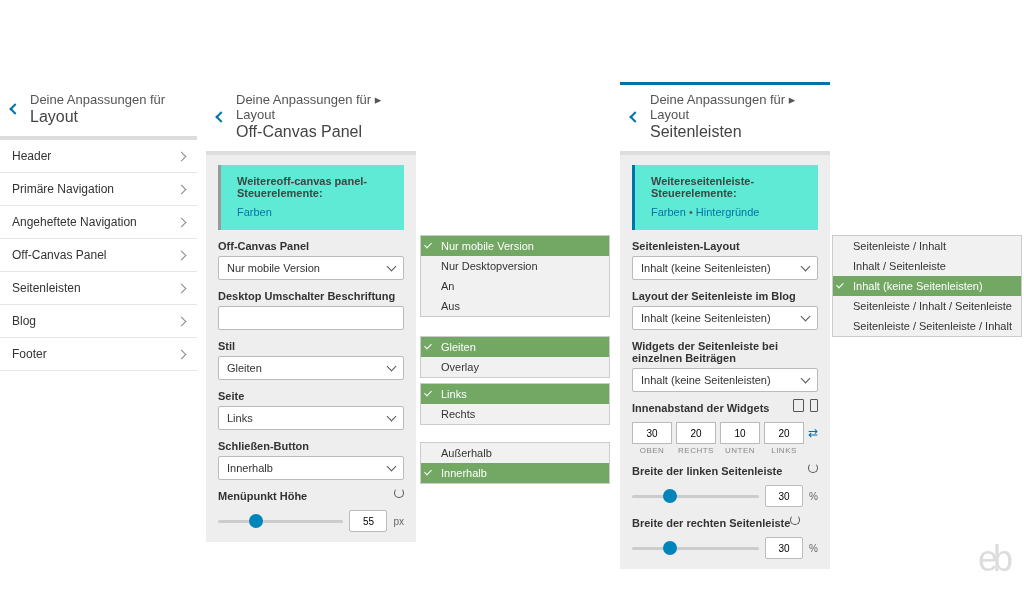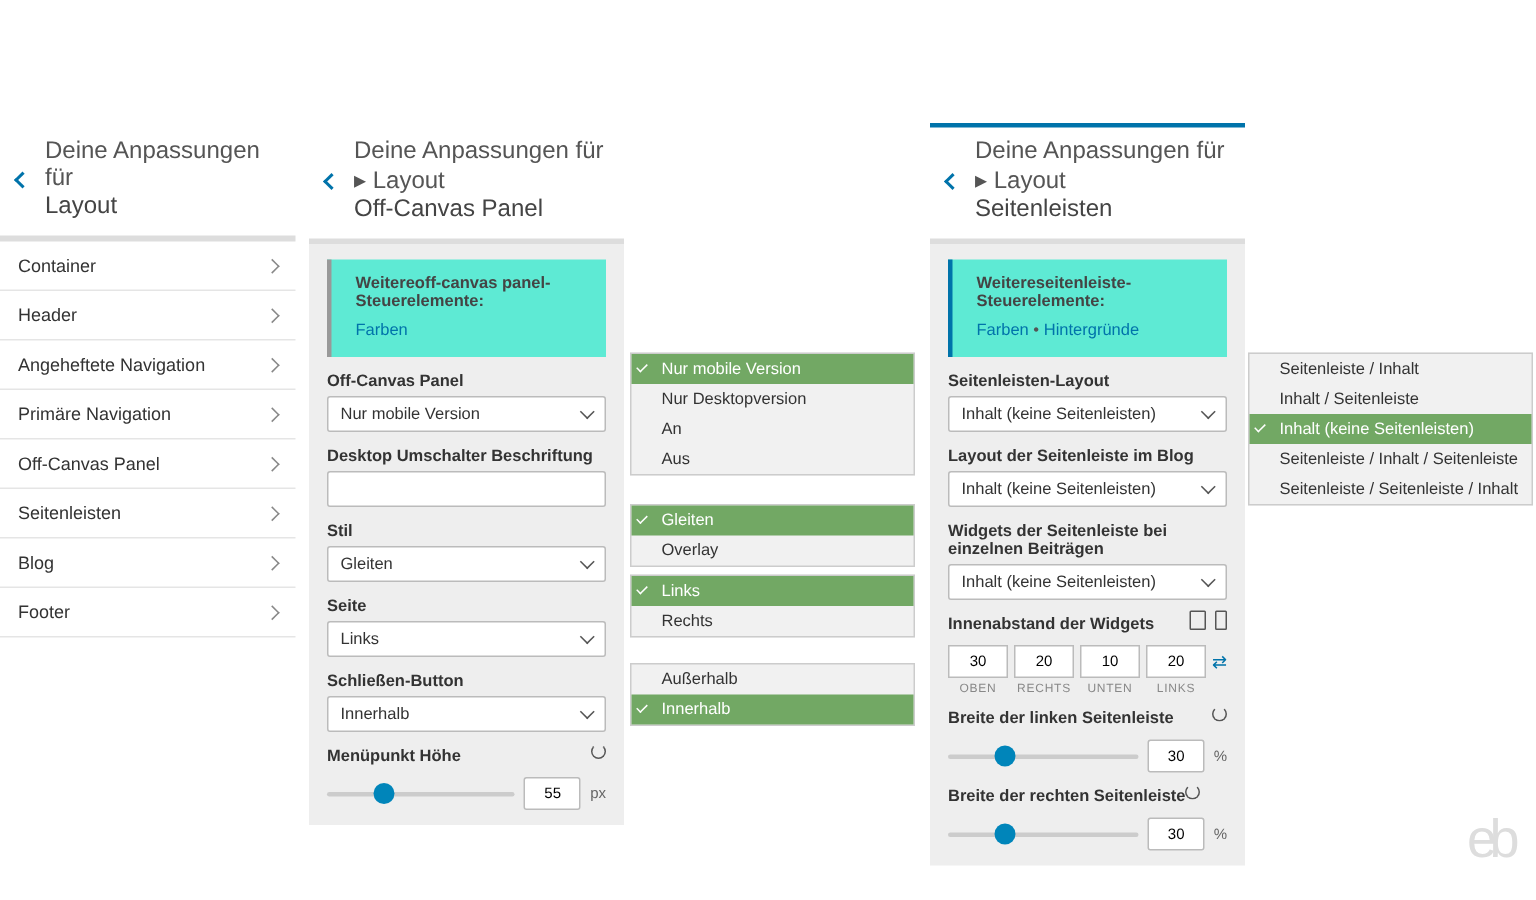--- a/index.html
+++ b/index.html
@@ -3,21 +3,21 @@
 <meta charset="utf-8">
 <style>
   * { box-sizing: border-box; margin: 0; padding: 0; font-family: -apple-system, BlinkMacSystemFont, "Segoe UI", Arial, sans-serif; }
   body { background: #fff; width: 1024px; height: 600px; position: relative; overflow: hidden; }
   .panel { position: absolute; background: #fff; }
   .panel-header { display: flex; align-items: center; padding: 10px 0; border-bottom: 4px solid #ddd; }
   .back-btn { width: 30px; display: flex; align-items: center; justify-content: center; cursor: pointer; }
   .chevron-left { width: 8px; height: 8px; border-left: 2px solid #0073aa; border-bottom: 2px solid #0073aa; transform: rotate(45deg); }
   .chevron-right { width: 7px; height: 7px; border-right: 1.5px solid #888; border-bottom: 1.5px solid #888; transform: rotate(-45deg); }
   .header-text { flex: 1; padding-right: 10px; }
-  .crumb { font-size: 16px; color: #555; }
+  .crumb { font-size: 13px; color: #555; }
   .title { font-size: 16px; color: #444; font-weight: 400; margin-top: 1px; }
   .menu-item { display: flex; align-items: center; justify-content: space-between; padding: 9px 12px; border-bottom: 1px solid #e5e5e5; font-size: 12px; color: #333; cursor: pointer; }
   .section { background: #eee; padding: 10px 12px; }
   .notice { background: #5eead4; border-left: 3px solid #999; padding: 10px 16px; margin-bottom: 0; }
   .notice.blue { border-left-color: #0073aa; }
   .notice-title { font-size: 11px; color: #444; font-weight: 600; margin-bottom: 3px; }
   .link { color: #0073aa; font-size: 11px; cursor: pointer; }
   .label { font-size: 11px; color: #333; font-weight: 600; margin: 10px 0 4px 0; display: block; }
   .select, .text-input { width: 100%; background: #fff; border: 1px solid #bbb; padding: 5px 8px; font-size: 11px; color: #333; border-radius: 2px; }
   .select { display: flex; align-items: center; justify-content: space-between; cursor: pointer; }
@@ -47,33 +47,29 @@
     <div class="back-btn">
         <div class="chevron-left"></div>
       </div>
     <div class="header-text">
       <div class="crumb">Deine Anpassungen für</div>
       <div class="title">Layout</div>
     </div>
   </div>
   <div id="p1-items">
       <div class="menu-item">
-        <span>Container</span>
-        <span class="chevron-right"></span>
-      </div>
-      <div class="menu-item">
         <span>Header</span>
         <span class="chevron-right"></span>
       </div>
       <div class="menu-item">
+        <span>Primäre Navigation</span>
+        <span class="chevron-right"></span>
+      </div>
+      <div class="menu-item">
         <span>Angeheftete Navigation</span>
-        <span class="chevron-right"></span>
-      </div>
-      <div class="menu-item">
-        <span>Primäre Navigation</span>
         <span class="chevron-right"></span>
       </div>
       <div class="menu-item">
         <span>Off-Canvas Panel</span>
         <span class="chevron-right"></span>
       </div>
       <div class="menu-item">
         <span>Seitenleisten</span>
         <span class="chevron-right"></span>
       </div>

